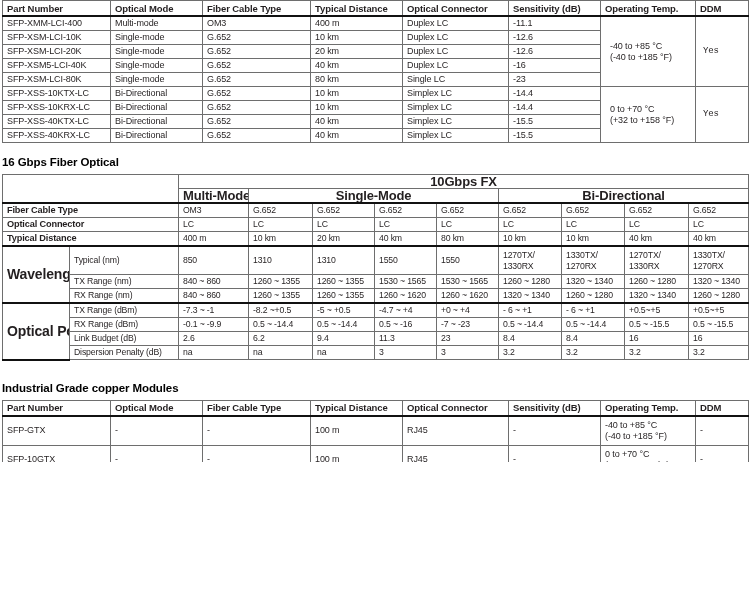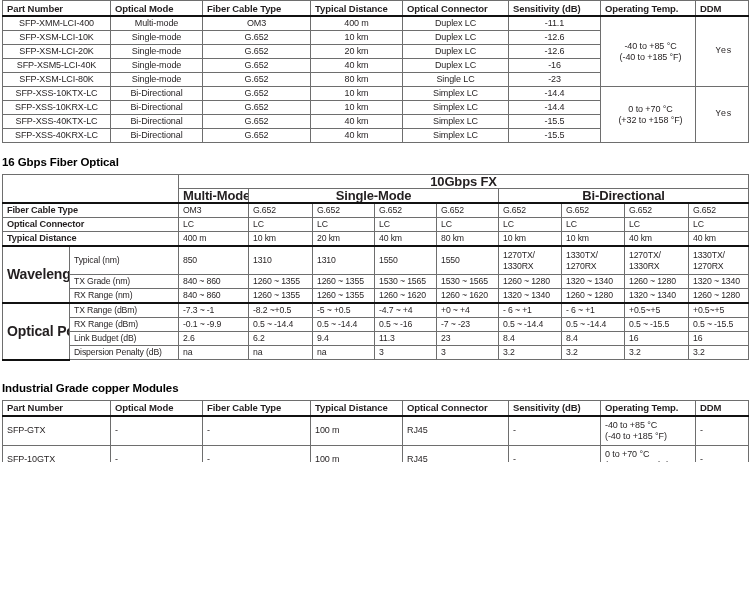--- a/index.html
+++ b/index.html
@@ -5,21 +5,21 @@
   html,body{margin:0;padding:0;}
   body{width:750px;height:591px;background:#fff;font-family:"Liberation Sans",sans-serif;color:#231f20;}
   .page{position:relative;width:750px;height:462px;background:#fff;box-sizing:border-box;padding:0 2px;overflow:hidden;}
 
   table{border-collapse:collapse;table-layout:fixed;width:746px;border:1px solid #1a1a1a;}
   th,td{border:1px solid #6e6e6e;padding:0 4px;text-align:left;vertical-align:middle;overflow:hidden;white-space:nowrap;}
   .pre{white-space:pre-line;}
 
   
   .t1 thead th{font-size:9.5px;font-weight:bold;height:14px;border-bottom:2px solid #111;letter-spacing:-0.1px;}
-  .t1 td{font-size:9px;height:13px;line-height:11px;letter-spacing:-0.1px;text-align:center;}
+  .t1 td{font-size:9px;height:13px;line-height:11px;letter-spacing:-0.1px;}
   .t1 .tempcell{line-height:11px;padding-left:9px;}
   .t1 .ddmcell{padding-left:7px;font-family:Liberation Mono, monospace;}
 
   
   .sec-title{font-size:11.5px;font-weight:bold;color:#000;margin:0;letter-spacing:-0.1px;}
   .title2{margin:13px 0 6px 0;}
   .title3{margin:21px 0 6px 0;}
 
   
   .t2 th,.t2 td{font-size:8.7px;height:13px;line-height:11px;letter-spacing:-0.15px;}
@@ -225,21 +225,21 @@
         <td class="pre">1270TX/
 1330RX</td>
         <td class="pre">1330TX/
 1270RX</td>
         <td class="pre">1270TX/
 1330RX</td>
         <td class="pre">1330TX/
 1270RX</td>
       </tr>
       <tr>
-        <td class="sublabel">TX Grade (nm)</td>
+        <td class="sublabel">TX Range (nm)</td>
         <td>840 ~ 860</td>
         <td>1260 ~ 1355</td>
         <td>1260 ~ 1355</td>
         <td>1530 ~ 1565</td>
         <td>1530 ~ 1565</td>
         <td>1260 ~ 1280</td>
         <td>1320 ~ 1340</td>
         <td>1260 ~ 1280</td>
         <td>1320 ~ 1340</td>
       </tr>

